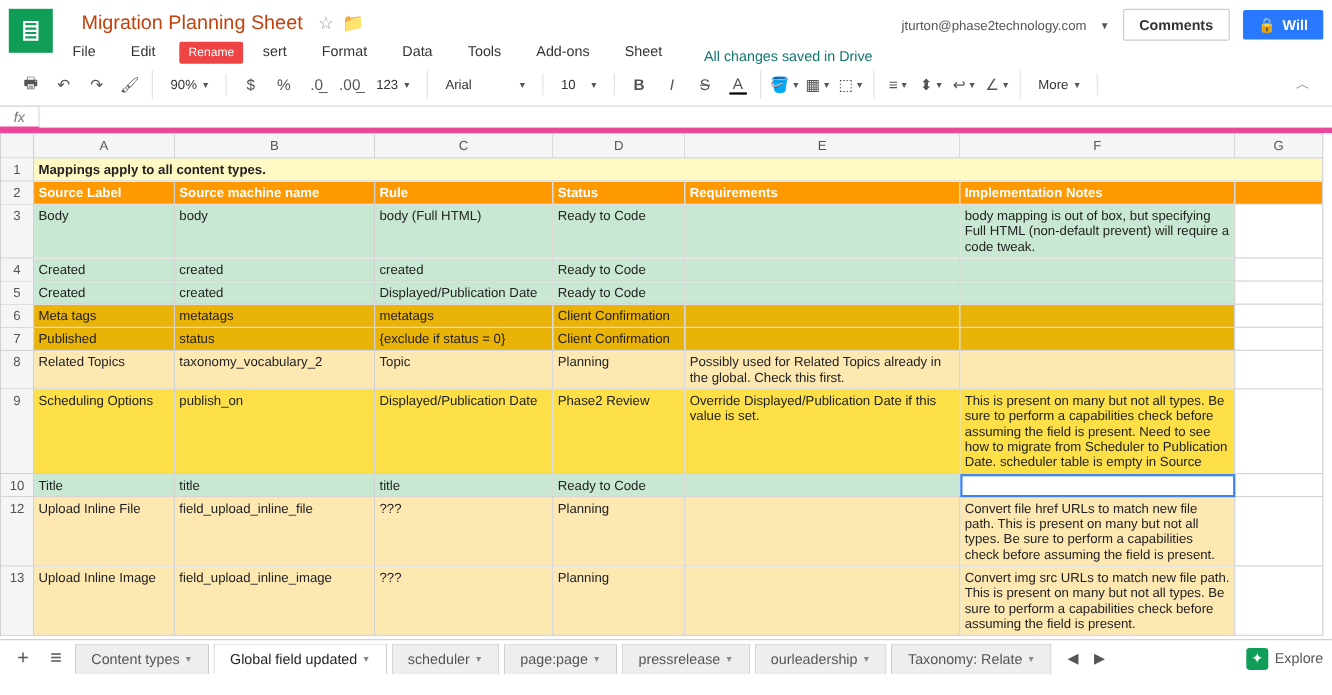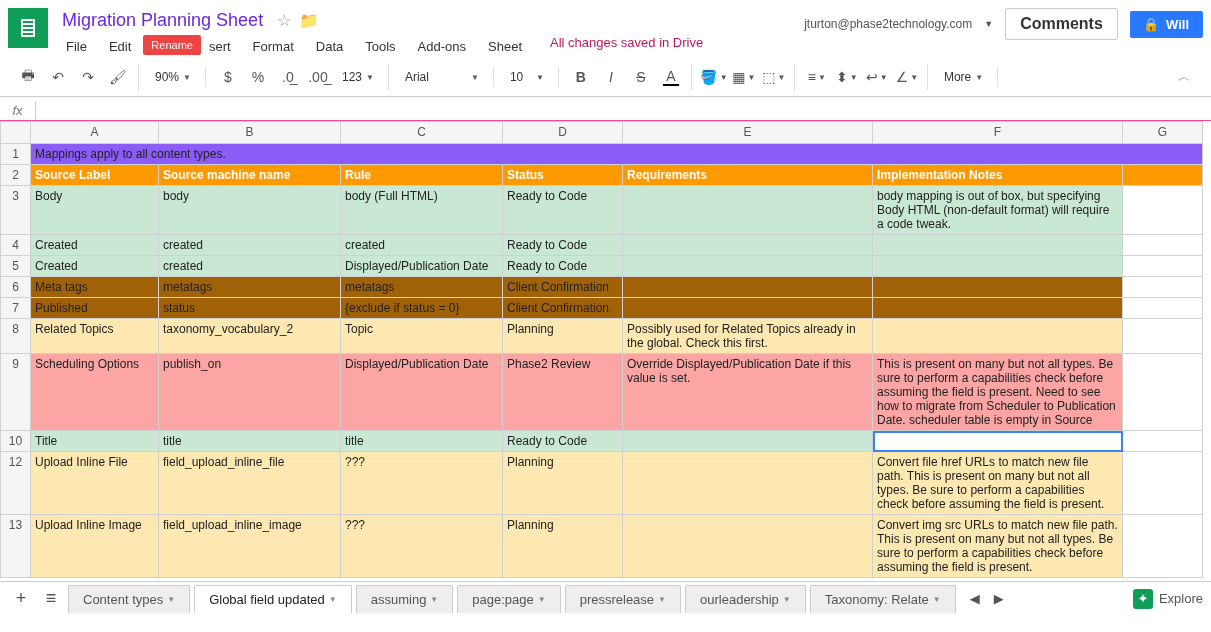--- a/index.html
+++ b/index.html
@@ -2,54 +2,54 @@
 <html><head>
 <meta charset="utf-8">
 <style>
 *{box-sizing:border-box;margin:0;padding:0;}
 body{font-family:Arial,sans-serif;font-size:13px;color:#222;background:#fff;overflow:hidden;}
 .header{display:flex;align-items:flex-start;padding:8px 8px 0 8px;}
 .logo{width:40px;height:40px;background:#0f9d58;display:flex;align-items:center;justify-content:center;margin-right:8px;}
 .logo svg{width:24px;height:24px;fill:#fff;}
 .title-area{flex:1;}
 .title-row{display:flex;align-items:center;gap:8px;}
-.doc-title{font-size:18px;color:#6d28d9;padding:2px 6px;}
+.doc-title{font-size:18px;color:#c2410c;padding:2px 6px;margin-left:12px;}
 .star,.folder{color:#999;font-size:16px;cursor:pointer;}
-.menu-row{display:flex;align-items:flex-start;gap:2px;margin-top:2px;}
+.menu-row{display:flex;align-items:flex-end;gap:12px;margin-top:2px;}
 .menu-item{padding:4px 10px;font-size:13px;color:#333;cursor:pointer;}
 .tooltip{background:#ef4444;color:#fff;font-size:11px;padding:4px 8px;border-radius:2px;}
-.save-status{color:#be185d;margin-left:16px;font-size:13px;}
+.save-status{color:#0f766e;margin-left:16px;font-size:13px;}
 .header-right{display:flex;align-items:center;gap:12px;}
 .user-email{font-size:12px;color:#555;}
 .dropdown-arrow{font-size:9px;color:#555;}
-.comments-btn{background:#fff;border:1px solid #ccc;border-radius:2px;padding:6px 14px;font-size:16px;font-weight:bold;color:#333;cursor:pointer;}
+.comments-btn{background:#fff;border:1px solid #ccc;border-radius:2px;padding:6px 14px;font-size:13px;font-weight:bold;color:#333;cursor:pointer;}
 .share-btn{background:#2979ff;color:#fff;border:none;border-radius:2px;padding:6px 14px;font-size:13px;font-weight:bold;cursor:pointer;display:flex;align-items:center;gap:6px;}
 .toolbar{display:flex;align-items:center;padding:6px 8px;border-bottom:1px solid #ccc;gap:2px;}
 .tb-group{display:flex;align-items:center;gap:2px;padding:0 6px;border-right:1px solid #e0e0e0;}
 .tb-group:last-child{border-right:none;}
 .tb-btn{width:28px;height:26px;display:flex;align-items:center;justify-content:center;color:#555;cursor:pointer;border-radius:2px;font-size:14px;}
 .tb-select{padding:3px 8px;font-size:12px;color:#333;cursor:pointer;display:flex;align-items:center;gap:4px;}
 .tb-arrow{font-size:8px;color:#555;}
-.fx-bar{display:flex;align-items:flex-end;border-bottom:1px solid #ec4899;height:24px;}
+.fx-bar{display:flex;align-items:flex-start;border-bottom:6px solid #ec4899;height:24px;}
 .fx-label{width:36px;text-align:center;font-style:italic;color:#777;font-size:13px;border-right:1px solid #ccc;padding:2px 0;}
 .fx-input{flex:1;border:none;outline:none;padding:2px 6px;font-size:13px;}
 .grid-wrap{position:relative;overflow:auto;height:460px;}
 table{border-collapse:collapse;table-layout:fixed;}
 th,td{border:1px solid #d0d0d0;font-size:12px;text-align:left;vertical-align:top;padding:3px 4px;overflow:hidden;}
 th{background:#f5f5f5;font-weight:normal;text-align:center;color:#555;position:sticky;}
 th.colhdr{top:0;z-index:2;height:22px;}
 th.rowhdr{left:0;z-index:1;width:30px;}
 th.corner{top:0;left:0;z-index:3;width:30px;}
 .col-a{width:128px;}.col-b{width:182px;}.col-c{width:162px;}.col-d{width:120px;}.col-e{width:250px;}.col-f{width:250px;}.col-g{width:80px;}
 .hdr-row td{background:#f90;color:#fff;font-weight:bold;}
-.subtitle td{font-weight:normal;background:#8b5cf6;}
+.subtitle td{font-weight:bold;background:#fef9c3;}
 .green td{background:#c9e8d3;}
-.pink td{background:#a16207;}
+.pink td{background:#eab308;}
 .yellow td{background:#fde8b2;}
-.white td{background:#fca5a5;}
+.white td{background:#fde047;}
 .active-cell{outline:2px solid #3b82f6;outline-offset:-2px;background:#fff!important;}
 .tabs{display:flex;align-items:center;border-top:1px solid #ccc;height:34px;padding:0 6px;position:relative;}
 .tab-btn{width:30px;height:30px;display:flex;align-items:center;justify-content:center;color:#555;cursor:pointer;font-size:18px;}
 .tab{padding:6px 14px;font-size:13px;color:#555;background:#eee;margin:0 2px;border-radius:2px 2px 0 0;cursor:pointer;display:flex;align-items:center;gap:4px;border:1px solid #ccc;border-bottom:none;}
 .tab.active{background:#fff;color:#222;}
 .tab-arrow{font-size:8px;color:#888;}
 .explore{position:absolute;right:8px;display:flex;align-items:center;gap:6px;font-size:13px;color:#555;cursor:pointer;}
 .explore-icon{width:20px;height:20px;background:#0f9d58;border-radius:3px;display:flex;align-items:center;justify-content:center;color:#fff;font-size:13px;}
 .scroll-nav{display:flex;gap:14px;padding:0 12px;color:#555;}
 .collapse-btn{margin-left:auto;cursor:pointer;color:#888;padding:0 12px;}
@@ -198,21 +198,21 @@
           <td>Implementation Notes</td>
           <td></td>
         </tr>
         <tr class="green">
           <th class="rowhdr">3</th>
           <td>Body</td>
           <td>body</td>
           <td>body (Full HTML)</td>
           <td>Ready to Code</td>
           <td></td>
-          <td class="">body mapping is out of box, but specifying Body HTML (non-default format) will require a code tweak.</td>
+          <td class="">body mapping is out of box, but specifying Full HTML (non-default prevent) will require a code tweak.</td>
           <td style="background:#fff"></td>
         </tr>
         <tr class="green">
           <th class="rowhdr">4</th>
           <td>Created</td>
           <td>created</td>
           <td>created</td>
           <td>Ready to Code</td>
           <td></td>
           <td class=""></td>
@@ -308,21 +308,21 @@
   <div id="tabs-container" style="display:flex">
       <div class="tab">
         <span>Content types</span>
         <span class="tab-arrow">▼</span>
       </div>
       <div class="tab active">
         <span>Global field updated</span>
         <span class="tab-arrow">▼</span>
       </div>
       <div class="tab">
-        <span>assuming</span>
+        <span>scheduler</span>
         <span class="tab-arrow">▼</span>
       </div>
       <div class="tab">
         <span>page:page</span>
         <span class="tab-arrow">▼</span>
       </div>
       <div class="tab">
         <span>pressrelease</span>
         <span class="tab-arrow">▼</span>
       </div>

